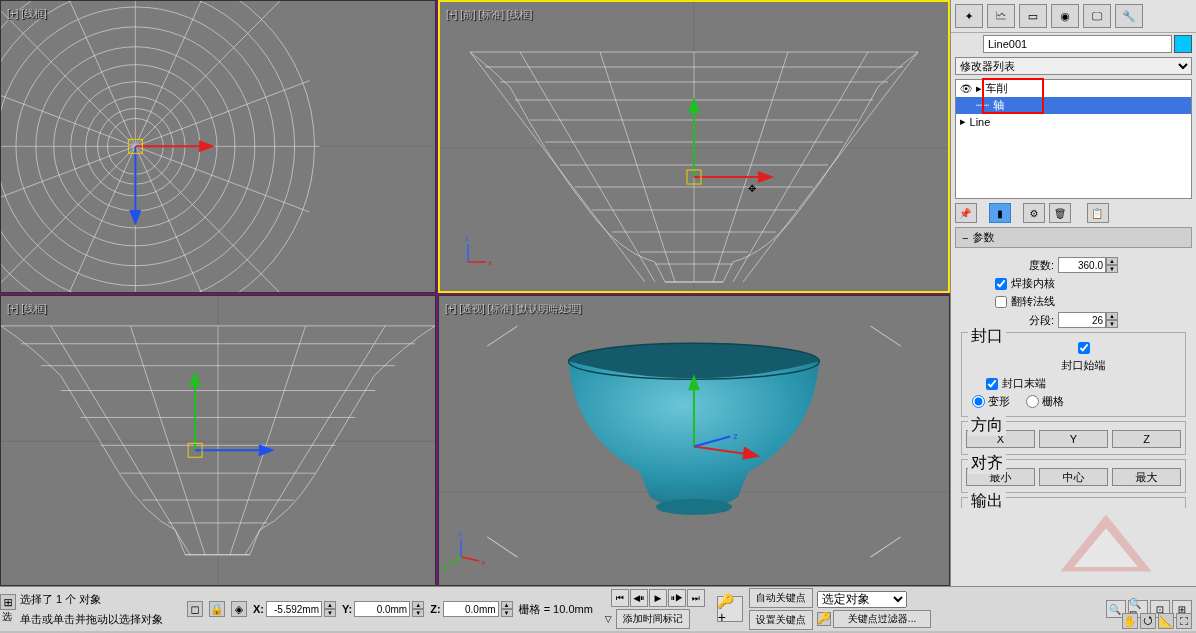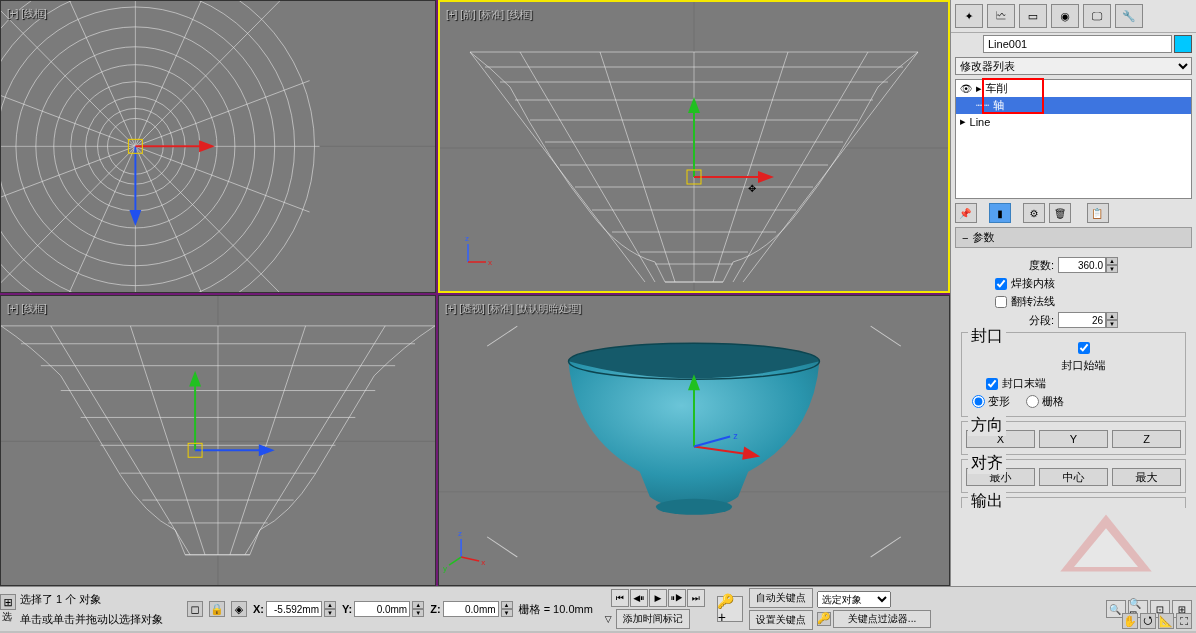--- a/index.html
+++ b/index.html
@@ -418,21 +418,21 @@
       <span style="font-size:9px;">▽</span>
       <span class="timeline-btn">添加时间标记</span>
     </div>
   </div>
   <div class="bigbtn" style="margin:0 6px;">🔑+</div>
   <div style="display:flex; flex-direction:column; gap:2px;">
     <div class="keybtn">自动关键点</div>
     <div class="keybtn">设置关键点</div>
   </div>
   <div style="display:flex; flex-direction:column; gap:2px; margin-left:4px;">
-    <select style="width:74px;height:17px;font-size:10px;"><option>选定对象</option></select>
+    <select style="width:90px;height:17px;font-size:12px;font-family:Liberation Mono, monospace;"><option>选定对象</option></select>
     <div style="display:flex;align-items:center;gap:2px;">
         <span class="bb-ico" style="width:14px;height:14px;">🔑</span>
         <span class="keybtn" style="padding:1px 14px;">关键点过滤器...</span>
       </div>
   </div>
   <div class="bb-right">
     <div class="nav-icons">
       <span>🔍</span>
       <span>🔍⊞</span>
       <span>⊡</span>

